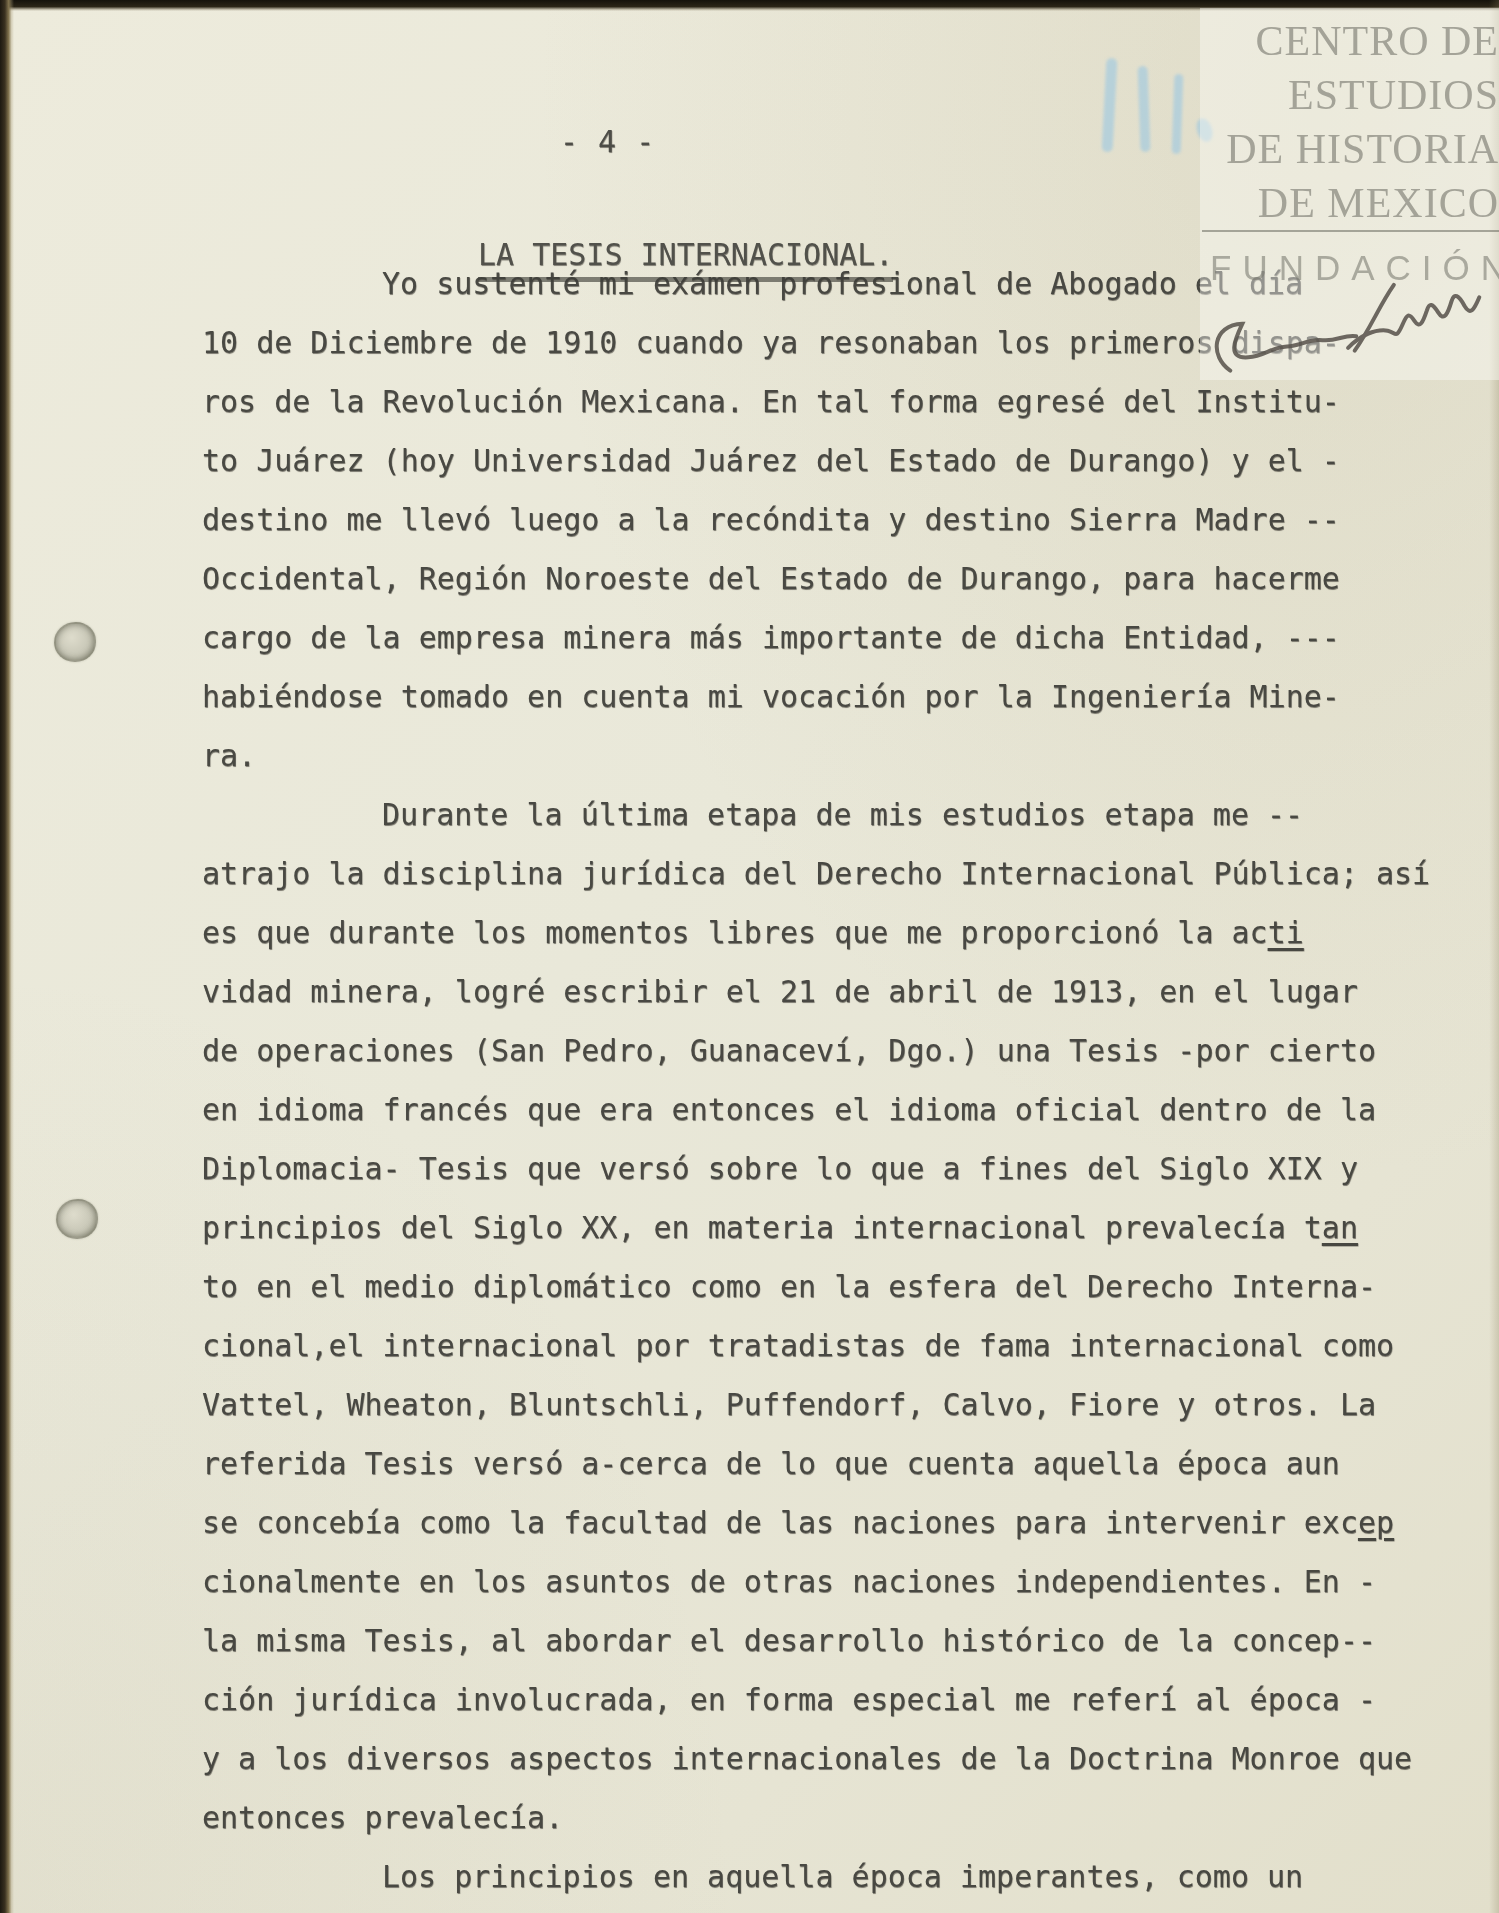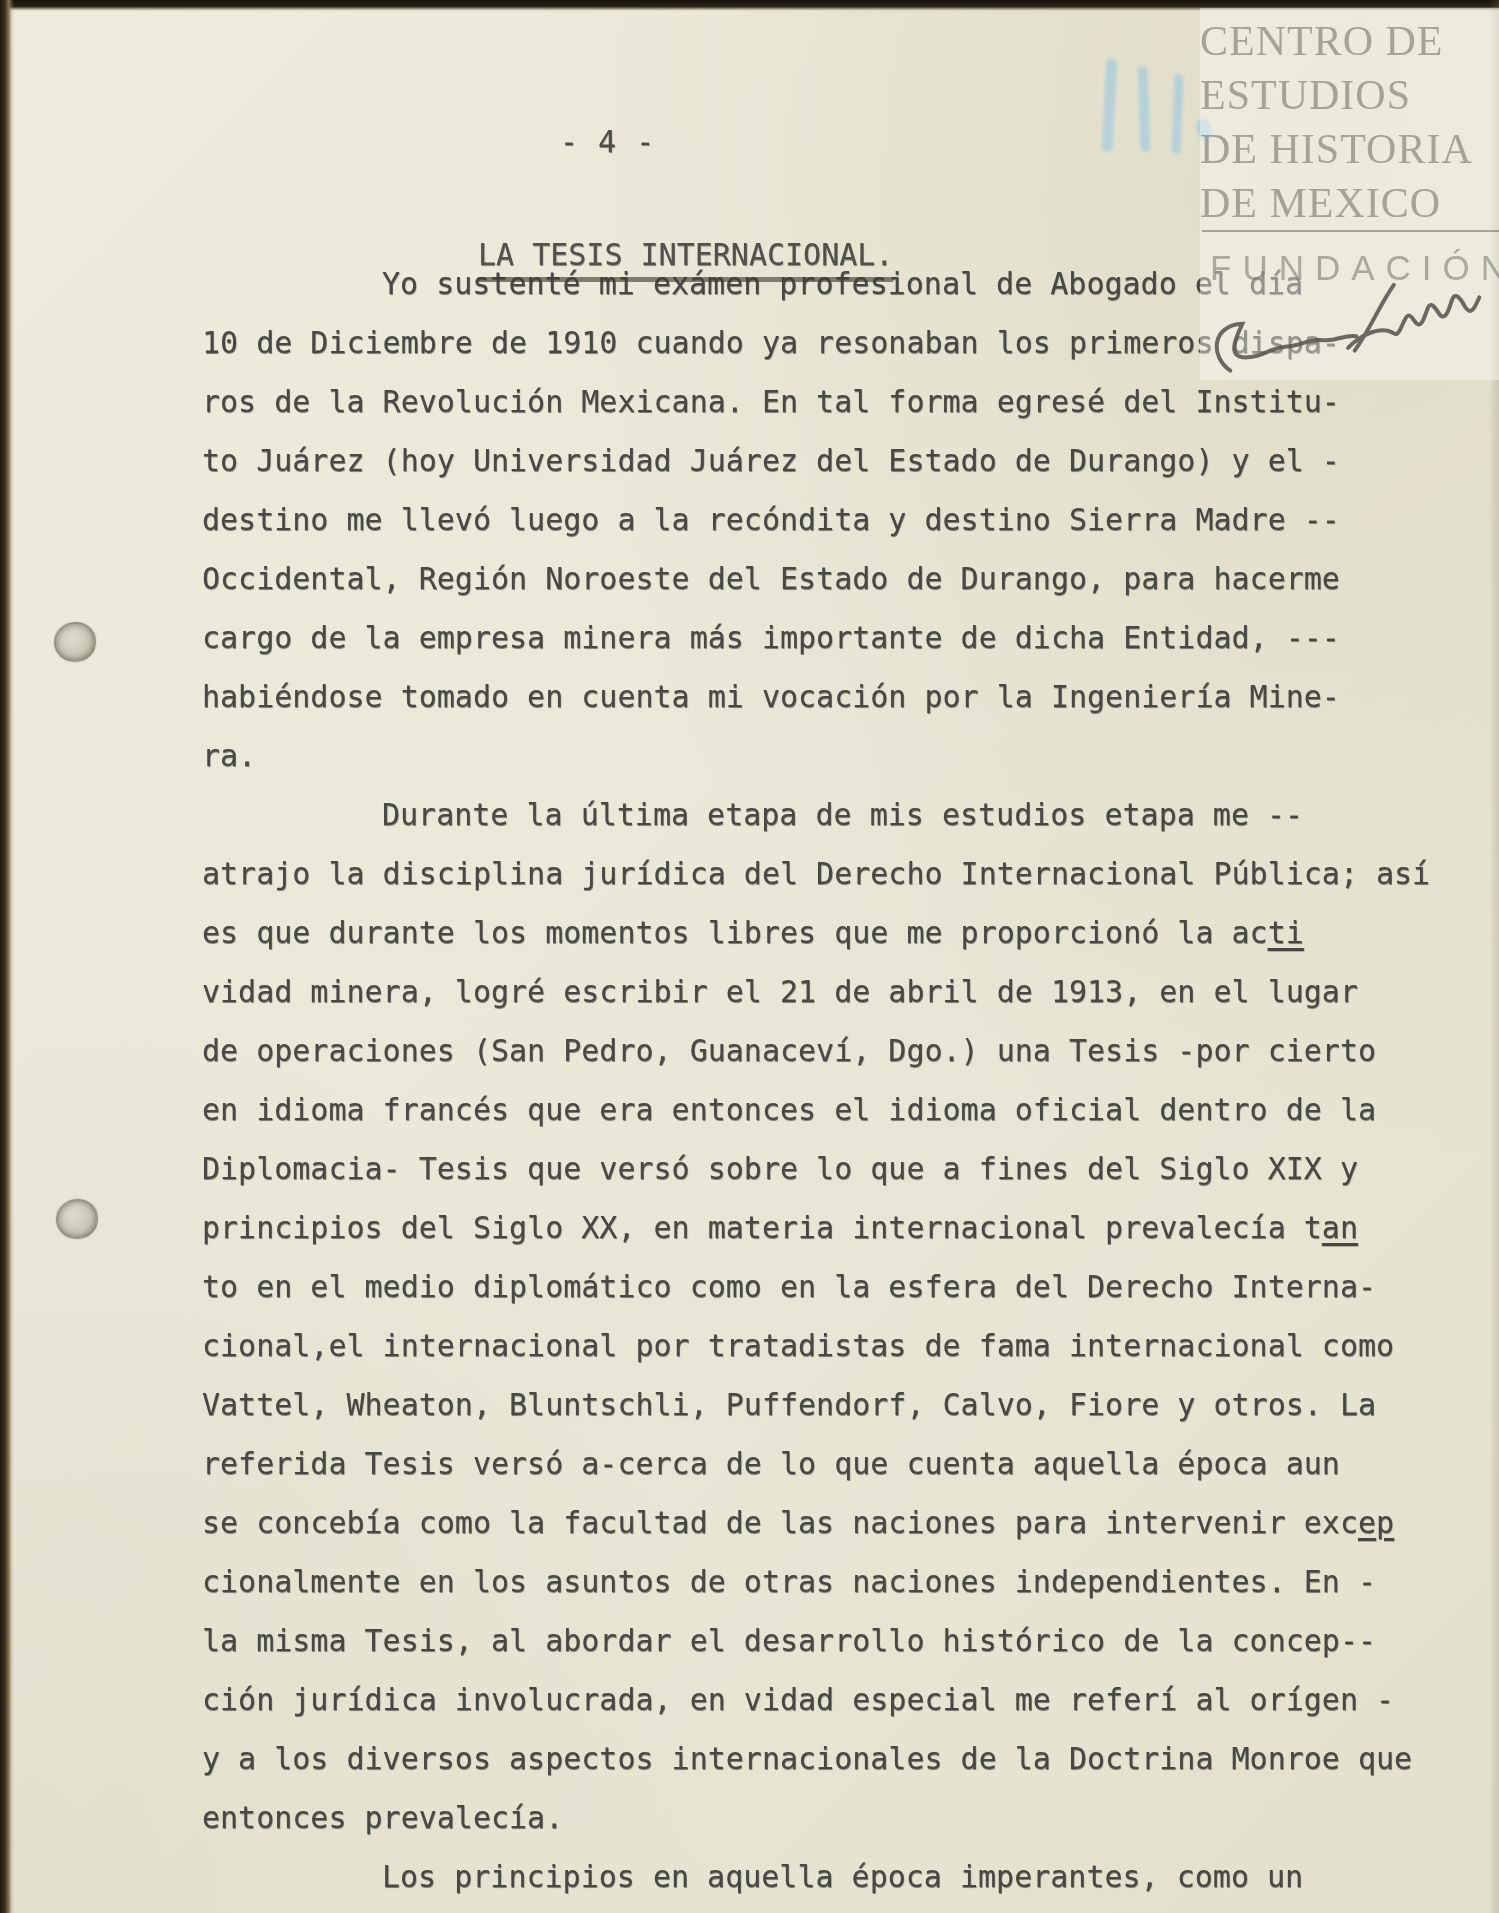--- a/index.html
+++ b/index.html
@@ -40,21 +40,21 @@
   .doc-title{position:absolute;left:478px;top:200px;font-size:30px;
     border-bottom:5px solid rgba(62,62,55,0.72);padding-bottom:5px;opacity:0.88;margin-top:37px;}
   .docbody{position:absolute;left:202px;top:254px;width:1280px;}
   .line{height:59px;line-height:59px;font-size:30px;white-space:pre;opacity:0.93;}
   .line.ind{padding-left:180px;}
   .cont{text-decoration:underline;text-underline-offset:5px;text-decoration-thickness:3px;}
   
   .wm{position:absolute;left:1200px;top:8px;width:299px;height:372px;
     background:rgba(253,253,248,0.42);
     font-family:"Liberation Serif", serif;color:rgba(120,120,110,0.62);}
-  .wm-line{text-align:left;font-size:42px;line-height:54px;letter-spacing:1px;white-space:nowrap;}
+  .wm-line{text-align:right;font-size:42px;line-height:54px;letter-spacing:1px;white-space:nowrap;}
   .wm-line:first-child{margin-top:6px;}
   .wm-rule{position:absolute;left:2px;top:222px;width:297px;height:2px;background:rgba(105,105,95,0.55);}
   .wm-foundation{position:absolute;left:10px;top:240px;width:289px;
     font-family:"Liberation Sans", sans-serif;font-size:35px;letter-spacing:11px;
     color:rgba(125,125,115,0.60);white-space:nowrap;}
   .sig{position:absolute;left:1196px;top:286px;transform:rotate(-10deg);}
 </style>
 </head>
 <body>
 
@@ -93,21 +93,21 @@
       <div class="line">en idioma francés que era entonces el idioma oficial dentro de la</div>
       <div class="line">Diplomacia- Tesis que versó sobre lo que a fines del Siglo XIX y</div>
       <div class="line">principios del Siglo XX, en materia internacional prevalecía t<span class="cont">an</span></div>
       <div class="line">to en el medio diplomático como en la esfera del Derecho Interna-</div>
       <div class="line">cional,el internacional por tratadistas de fama internacional como</div>
       <div class="line">Vattel, Wheaton, Bluntschli, Puffendorf, Calvo, Fiore y otros. La</div>
       <div class="line">referida Tesis versó a-cerca de lo que cuenta aquella época aun</div>
       <div class="line">se concebía como la facultad de las naciones para intervenir exc<span class="cont">ep</span></div>
       <div class="line">cionalmente en los asuntos de otras naciones independientes. En -</div>
       <div class="line">la misma Tesis, al abordar el desarrollo histórico de la concep--</div>
-      <div class="line">ción jurídica involucrada, en vidad especial me referí al orígen -</div>
+      <div class="line">ción jurídica involucrada, en forma especial me referí al época -</div>
       <div class="line">y a los diversos aspectos internacionales de la Doctrina Monroe que</div>
       <div class="line">entonces prevalecía.</div>
       <div class="line ind">Los principios en aquella época imperantes, como un</div>
     </div>
 
   <div class="wm">
     <div class="wm-line">CENTRO DE</div>
     <div class="wm-line">ESTUDIOS</div>
     <div class="wm-line">DE HISTORIA</div>
     <div class="wm-line">DE MEXICO</div>

